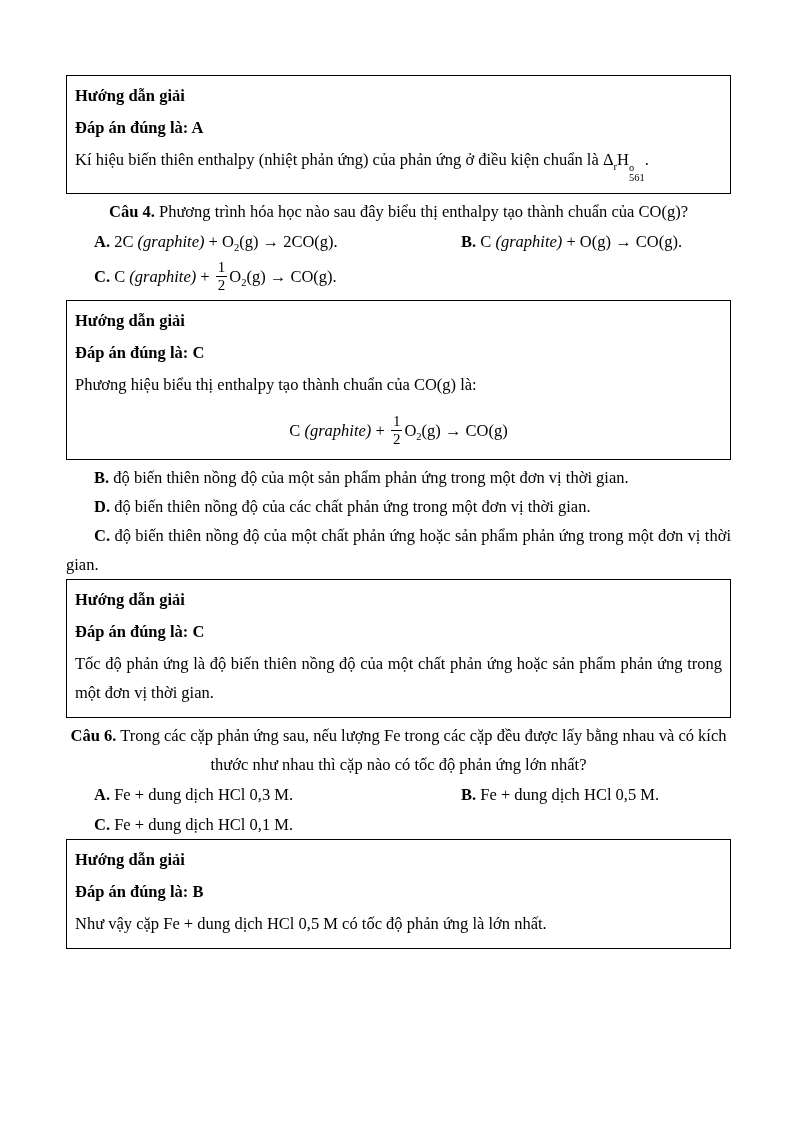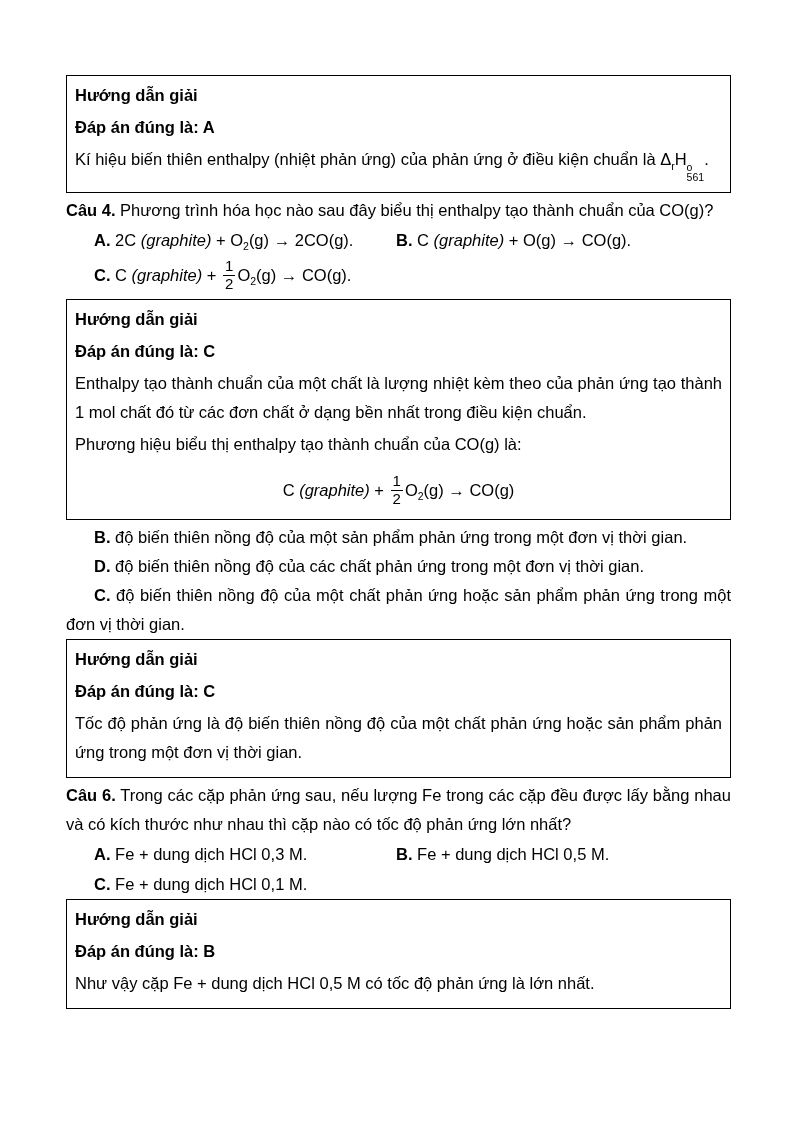--- a/index.html
+++ b/index.html
@@ -3,39 +3,39 @@
 <meta charset="utf-8">
 <style>
   html,body { margin:0; padding:0; background:#ffffff; }
   .page {
     position:relative;
     width:794px; height:1122px;
     box-sizing:border-box;
     padding:75px 63px 0 66px;
     background:#fff;
     color:#000;
-    font-family:Liberation Sans, sans-serif;
+    font-family:Liberation Serif, serif;
     font-size:16.5px;
     line-height:29px;
   }
   p { margin:0; }
   .b { font-weight:bold; }
   .i { font-style:italic; }
   .box {
     border:1.6px solid #000;
     padding:5px 8px 7px 8px;
     margin-bottom:3px;
   }
   .box p { margin-bottom:3px; }
   .just { text-align:justify; }
   .opt-indent { text-indent:28px; }
-  .q { margin-top:3px; }
-  .optrow { display:flex; margin-top:1px; }
+  .q { margin-top:3px;text-align:center; }
+  .optrow { display:flex; margin-top:1px;gap:28px; }
   .optrow .cell1 { width:330px; box-sizing:border-box; padding-left:28px; }
-  .optrow .cell2 { flex:1; }
+  .optrow .cell2 { flex:1;margin-left:37px; }
   .optrow.tall { margin-top:5px; margin-bottom:5px; }
   sub.s2 { font-size:10.5px; vertical-align:-4px; line-height:0; }
   .frac {
     display:inline-block;
     vertical-align:middle;
     text-align:center;
     font-size:15px;
     line-height:1.1;
     margin:0 2px;
     position:relative; top:-2px;
@@ -74,21 +74,20 @@
     <div class="cell2"><span class="b">B.</span><span> C </span><span class="i">(graphite)</span><span> + O(g) → CO(g).</span></div>
   </div>
 
   <div class="optrow tall">
     <div class="cell1"><span class="b">C.</span><span> C </span><span class="i">(graphite)</span><span> + </span><span class="frac"><span class="num">1</span><span class="den">2</span></span><span>O</span><sub class="s2">2</sub><span>(g) → CO(g).</span></div>
   </div>
 
   <div class="box">
     <p class="b">Hướng dẫn giải</p>
     <p class="b">Đáp án đúng là: C</p>
-    <p class="just">Enthalpy tạo thành chuẩn của một chất là lượng nhiệt kèm theo của phản ứng tạo thành 1 mol chất đó từ các đơn chất ở dạng bền nhất trong điều kiện chuẩn.</p>
     <p>Phương hiệu biểu thị enthalpy tạo thành chuẩn của CO(g) là:</p>
     <p class="eq-center"><span>C </span><span class="i">(graphite)</span><span> + </span><span class="frac"><span class="num">1</span><span class="den">2</span></span><span>O</span><sub class="s2">2</sub><span>(g) → CO(g)</span></p>
   </div>
 
   <p class="opt-indent"><span class="b">B.</span><span> độ biến thiên nồng độ của một sản phẩm phản ứng trong một đơn vị thời gian.</span></p>
   <p class="opt-indent"><span class="b">D.</span><span> độ biến thiên nồng độ của các chất phản ứng trong một đơn vị thời gian.</span></p>
   <p class="opt-indent just"><span class="b">C.</span><span> độ biến thiên nồng độ của một chất phản ứng hoặc sản phẩm phản ứng trong một đơn vị thời gian.</span></p>
 
   <div class="box">
     <p class="b">Hướng dẫn giải</p>

